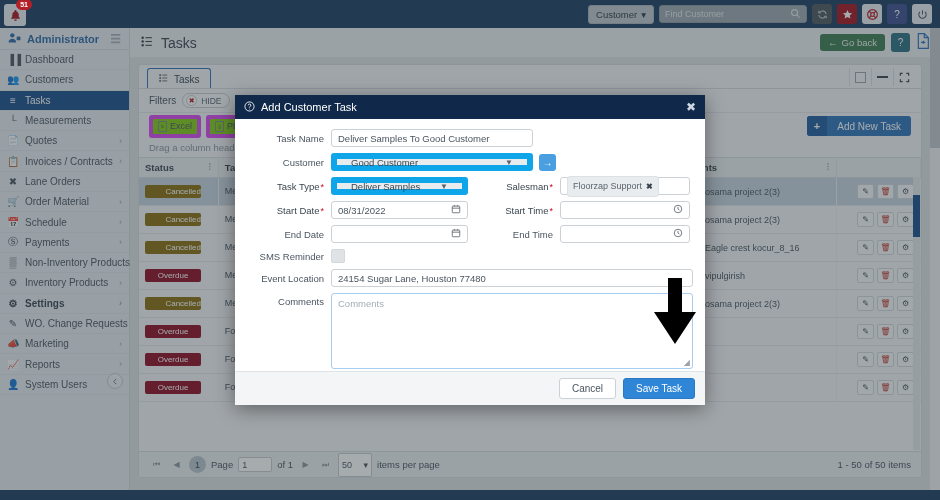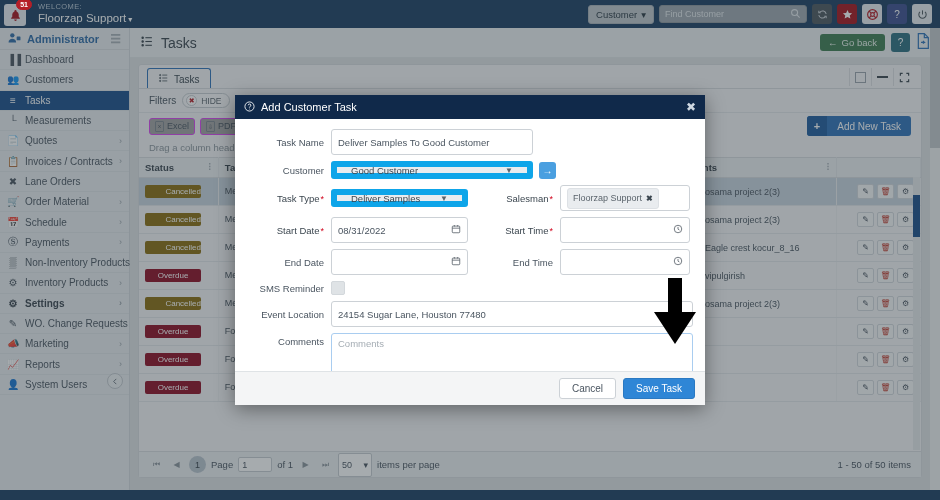--- a/index.html
+++ b/index.html
@@ -152,21 +152,21 @@
     background: #f8f9fa;
   }
   .hide-x {
     width: 11px; height: 11px; border-radius: 50%; border: 1px solid #c7ccd1;
     background: #fff; color: #b51f28; font-size: 7px;
     display: flex; align-items: center; justify-content: center;
   }
 
   .toolbar-row { height: 26px; display: flex; align-items: center; padding: 0 10px; gap: 5px; }
   .exp-btn {
-    border: 1px solid #d946ef; background: #a3a3a3; border-radius: 3px;
+    border: 4px solid #d946ef; background: #84cc16; border-radius: 3px;
     font-size: 9px; color: #4a5560; padding: 2px 5px;
     display: flex; align-items: center; gap: 3px;
   }
   .exp-ico {
     width: 9px; height: 11px; border: 1px solid #7d868e; border-radius: 1px;
     font-size: 6px; display: flex; align-items: center; justify-content: center; color: #4a5560;
   }
   .add-task-btn {
     margin-left: auto; background: #2f72b8; color: #fff; border-radius: 3px;
     font-size: 10px; display: flex; align-items: center; overflow: hidden;
@@ -264,21 +264,21 @@
   .modal-body { padding: 10px 10px 0; height: 252px; position: relative; }
   .frow { display: flex; align-items: center; margin-bottom: 6px; }
   .flabel {
     width: 86px; text-align: right; padding-right: 7px; font-size: 9.5px; color: #4a5560;
     white-space: nowrap;
   }
   .flabel.req { font-weight: normal; color: #3b464f; text-align: right; }
   .req-star { color: #d0021b; font-size: 9px; margin-left: 1px; }
   .finput {
     height: 18px; border: 1px solid #ccd1d6; border-radius: 3px; background: #fff;
-    font-size: 9.5px; color: #4a5560; padding: 12px 6px; line-height: 17px;
+    font-size: 9.5px; color: #4a5560; padding: 4px 6px; line-height: 17px;
     display: flex; align-items: center;
   }
   .fselect {
     height: 18px; border: 6px solid #0ea5e9; border-radius: 3px; background: #e9ecef;
     font-size: 9.5px; color: #3b464f; padding: 0 14px; display: flex; align-items: center;
   }
   .fselect .cv { margin-left: auto; color: #5b646c; font-size: 8px; }
   .go-arrow {
     width: 17px; height: 17px; background: #4a9fe0; color: #fff; border-radius: 3px;
     display: flex; align-items: center; justify-content: center; font-size: 10px; margin-left: 6px;
@@ -324,26 +324,20 @@
 
     <div class="bell-wrap">
       <div class="bell-badge">51</div>
       <div class="bell-box">
         <svg width="13" height="13" viewBox="0 0 24 24" fill="#a5141c">
           <path d="M12 2a2 2 0 0 1 2 2v.6a6 6 0 0 1 4 5.6v4l2 2.4V18H4v-1.4L6 14.2v-4a6 6 0 0 1 4-5.6V4a2 2 0 0 1 2-2zm0 20a2.5 2.5 0 0 1-2.5-2.5h5A2.5 2.5 0 0 1 12 22z"></path>
         </svg>
       </div>
     </div>
 
-    <div class="welcome">
-      <div class="w1">WELCOME:</div>
-      <div class="w2">
-        <span>Floorzap Support</span><span class="caret">▾</span>
-      </div>
-    </div>
 
     <div class="topbar-right">
       <div class="cust-drop">
         <span>Customer</span>
         <span>▾</span>
       </div>
       <div class="find-box">
         <span class="ph">Find Customer</span>
         <span>
           <svg width="11" height="11" viewBox="0 0 24 24" fill="none" stroke="#e3e8ec" stroke-width="2.4">

